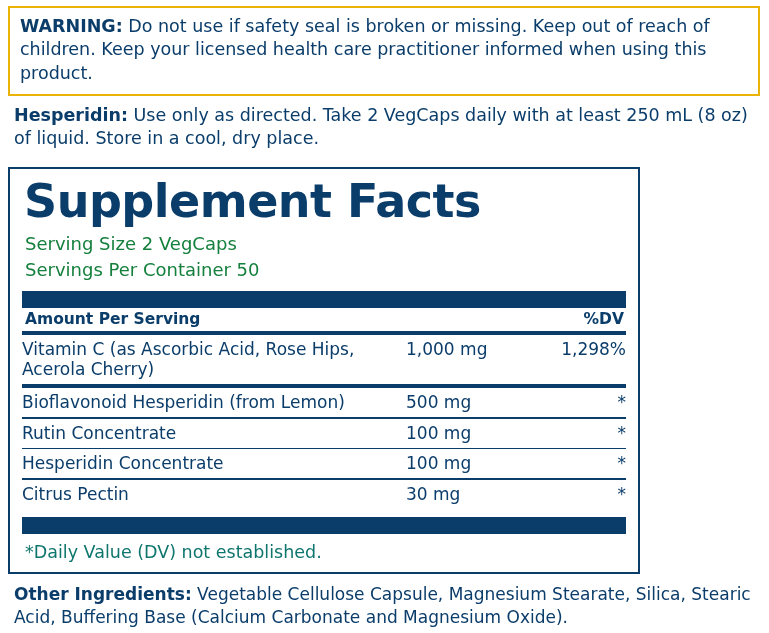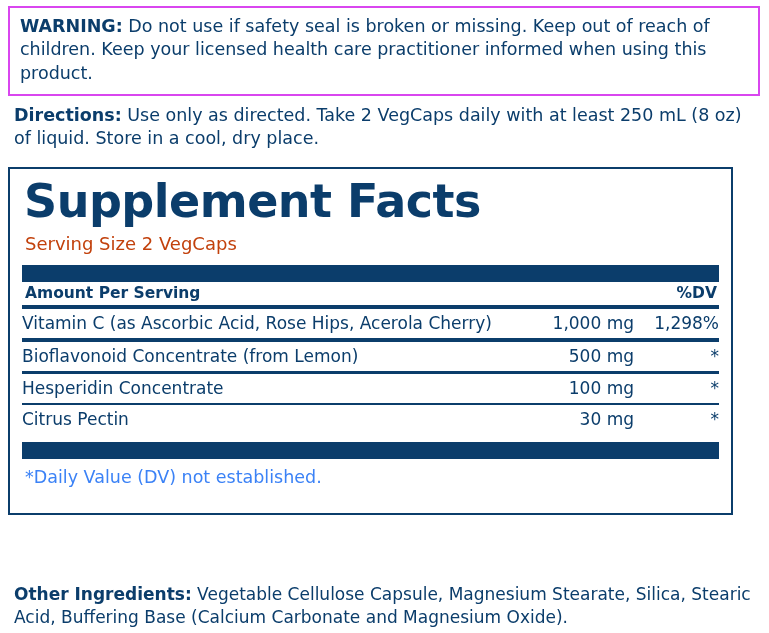--- a/index.html
+++ b/index.html
@@ -22,21 +22,21 @@
     padding: 0;
   }
 
   
   .warning-box {
     position: absolute;
     left: 8px;
     top: 6px;
     width: 752px;
     box-sizing: border-box;
-    border: 2px solid #d946ef;
+    border: 2px solid #eab308;
     padding: 7px 10px 9px 10px;
   }
   .warning-text {
     font-size: 17.5px;
     line-height: 1.33;
     color: #0b3d6b;
   }
   .warning-text b {
     font-weight: bold;
   }
@@ -51,37 +51,37 @@
     line-height: 1.33;
     color: #0b3d6b;
   }
   .directions b { font-weight: bold; }
 
   
   .sf-box {
     position: absolute;
     left: 8px;
     top: 167px;
-    width: 725px;
+    width: 632px;
     box-sizing: border-box;
     border: 2px solid #0b3d6b;
-    padding: 6px 12px 26px 12px;
+    padding: 6px 12px 10px 12px;
   }
   .sf-title {
     font-size: 46px;
     font-weight: bold;
     letter-spacing: -0.5px;
     line-height: 1.05;
     color: #0b3d6b;
     margin: 2px 0 6px 2px;
   }
   .sf-serving {
     font-size: 18px;
     line-height: 1.45;
-    color: #c2410c;
+    color: #15803d;
     margin-left: 3px;
   }
 
   .bar-thick {
     height: 17px;
     background: #0b3d6b;
     margin-top: 8px;
   }
   .bar-thin {
     height: 4px;
@@ -103,42 +103,42 @@
     border-collapse: collapse;
     font-size: 17px;
     color: #0b3d6b;
   }
   table.facts td {
     padding: 4px 0 5px 0;
     vertical-align: baseline;
     margin-top: 11px;
   }
   td.nutrient { padding-left: 3px; text-align: left; }
-  td.amount { text-align: right; width: 135px; padding-right: 8px; white-space: nowrap; }
+  td.amount { text-align: left; width: 135px; padding-right: 8px; white-space: nowrap; }
   td.dv { text-align: right; width: 85px; padding-right: 4px; white-space: nowrap; }
   tr.sep td {
     padding: 0;
     height: 1.5px;
   }
   tr.sep td div {
     height: 1.5px;
     background: #0b3d6b;
   }
   tr.sep-thick td {
     padding: 0;
     height: 4px;
   }
   tr.sep-thick td div {
     height: 4px;
     background: #0b3d6b;
   }
 
   .footnote {
     font-size: 17.5px;
-    color: #3b82f6;
+    color: #0f766e;
     margin: 8px 0 0 3px;
   }
 
   
   .other-ing {
     position: absolute;
     left: 14px;
     top: 583px;
     width: 744px;
     font-size: 17px;
@@ -149,25 +149,26 @@
 </style>
 </head>
 <body>
 
 <div class="page">
 
   <div class="warning-box">
     <div class="warning-text"><b>WARNING:</b><span> Do not use if safety seal is broken or missing. Keep out of reach of children. Keep your licensed health care practitioner informed when using this product.</span></div>
   </div>
 
-  <div class="directions"><b>Directions:</b><span> Use only as directed. Take 2 VegCaps daily with at least 250 mL (8 oz) of liquid. Store in a cool, dry place.</span></div>
+  <div class="directions"><b>Hesperidin:</b><span> Use only as directed. Take 2 VegCaps daily with at least 250 mL (8 oz) of liquid. Store in a cool, dry place.</span></div>
 
   <div class="sf-box">
     <div class="sf-title">Supplement Facts</div>
     <div class="sf-serving">Serving Size 2 VegCaps</div>
+    <div class="sf-serving">Servings Per Container 50</div>
 
     <div class="bar-thick"></div>
 
     <div class="amount-row">
       <span>Amount Per Serving</span>
       <span>%DV</span>
     </div>
 
     <div class="bar-thin"></div>
 
@@ -177,29 +178,34 @@
           <td class="nutrient">Vitamin C (as Ascorbic Acid, Rose Hips, Acerola Cherry)</td>
           <td class="amount">1,000 mg</td>
           <td class="dv">1,298%</td>
         </tr>
         <tr class="sep-thick">
             <td colspan="3">
               <div></div>
             </td>
           </tr>
         <tr>
-          <td class="nutrient">Bioflavonoid Concentrate (from Lemon)</td>
+          <td class="nutrient">Bioflavonoid Hesperidin (from Lemon)</td>
           <td class="amount">500 mg</td>
           <td class="dv">*</td>
         </tr>
         <tr class="sep">
             <td colspan="3">
               <div></div>
             </td>
           </tr>
+        <tr>
+          <td class="nutrient">Rutin Concentrate</td>
+          <td class="amount">100 mg</td>
+          <td class="dv">*</td>
+        </tr>
         <tr class="sep">
             <td colspan="3">
               <div></div>
             </td>
           </tr>
         <tr>
           <td class="nutrient">Hesperidin Concentrate</td>
           <td class="amount">100 mg</td>
           <td class="dv">*</td>
         </tr>

